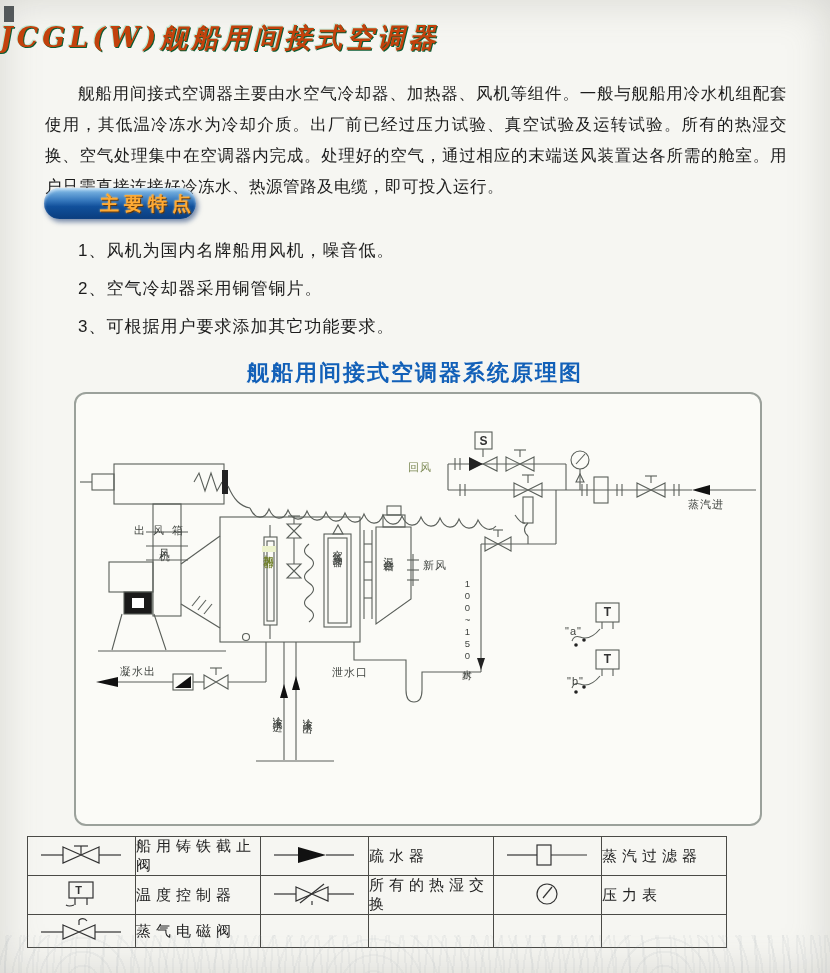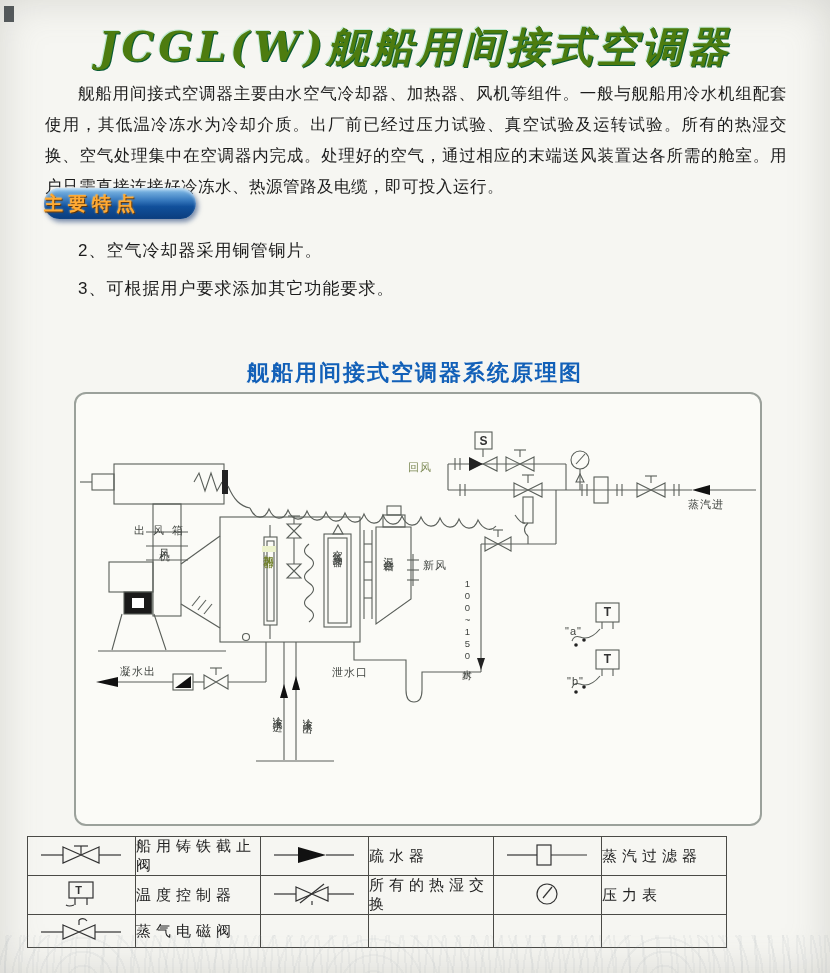--- a/index.html
+++ b/index.html
@@ -1,29 +1,29 @@
 <!DOCTYPE html>
 <html><head>
 <meta charset="utf-8">
 <style>
   html,body{margin:0;padding:0;}
   body{background:#e8e8e4;font-family:"Liberation Sans",sans-serif;}
   .page{position:relative;width:830px;height:973px;margin:0 auto;background:#f6f6f2;
         box-shadow:inset 0 0 40px rgba(120,120,110,.25);overflow:hidden;}
   
-  .title{position:absolute;top:20px;left:0;width:100%;text-align:center;
+  .title{position:absolute;top:20px;left:0;width:100%;text-align:left;
          font-family:"DejaVu Serif",serif;font-weight:bold;font-style:italic;
-         font-size:41px;color:#4d7c0f;letter-spacing:4px;
+         font-size:27px;color:#c2410c;letter-spacing:4px;
          text-shadow:1px 1px 0 #0a5c34, -1px -1px 0 #bfe8d2;}
   .intro{position:absolute;top:78px;left:45px;width:742px;font-size:16.5px;line-height:31px;
          color:#1c1c1c;text-align:justify;text-indent:2em;letter-spacing:.5px;}
   .badge{position:absolute;top:188px;left:44px;width:152px;height:31px;border-radius:16px;
          background:linear-gradient(180deg,#8cc4ec 0%,#3a7cc0 38%,#11509b 60%,#0a3d7e 100%);
          box-shadow:2px 3px 5px rgba(15,50,110,.55), inset 0 2px 3px rgba(255,255,255,.55);
-         display:flex;align-items:center;justify-content:flex-start;}
+         display:flex;align-items:center;justify-content:flex-end;}
   .badge span{font-size:19px;font-weight:bold;color:#ffaa33;letter-spacing:5px;
               text-shadow:1px 1px 1px #5a2d00, 0 0 2px #ffd98c;}
   .features{position:absolute;top:232px;left:78px;}
   .features div{font-size:17px;color:#1c1c1c;line-height:38px;letter-spacing:1px;}
   .diagram-title{position:absolute;top:358px;left:0;width:100%;text-align:center;
                  font-size:22px;font-weight:bold;color:#1260b8;letter-spacing:2px;}
   
   .panel{position:absolute;top:392px;left:74px;width:684px;height:430px;background:#fbfbf7;
          border:2px solid #9ba19b;border-radius:12px;}
   .panel svg{position:absolute;top:0;left:0;}
@@ -55,20 +55,21 @@
 
   <div class="title">JCGL(W)舰船用间接式空调器</div>
 
   <div class="intro">舰船用间接式空调器主要由水空气冷却器、加热器、风机等组件。一般与舰船用冷水机组配套使用，其低温冷冻水为冷却介质。出厂前已经过压力试验、真空试验及运转试验。所有的热湿交换、空气处理集中在空调器内完成。处理好的空气，通过相应的末端送风装置达各所需的舱室。用户只需直接连接好冷冻水、热源管路及电缆，即可投入运行。</div>
 
   <div class="badge">
     <span>主要特点</span>
   </div>
 
   <div class="features">
+    <div>1、风机为国内名牌船用风机，噪音低。</div>
     <div>2、空气冷却器采用铜管铜片。</div>
     <div>3、可根据用户要求添加其它功能要求。</div>
   </div>
 
   <div class="diagram-title">舰船用间接式空调器系统原理图</div>
 
   <div class="panel">
     <svg width="684" height="430" viewBox="0 0 684 430" fill="none" stroke="#5a5f5a" stroke-width="1.1">
 
       <rect x="38" y="70" width="110" height="40"></rect>

